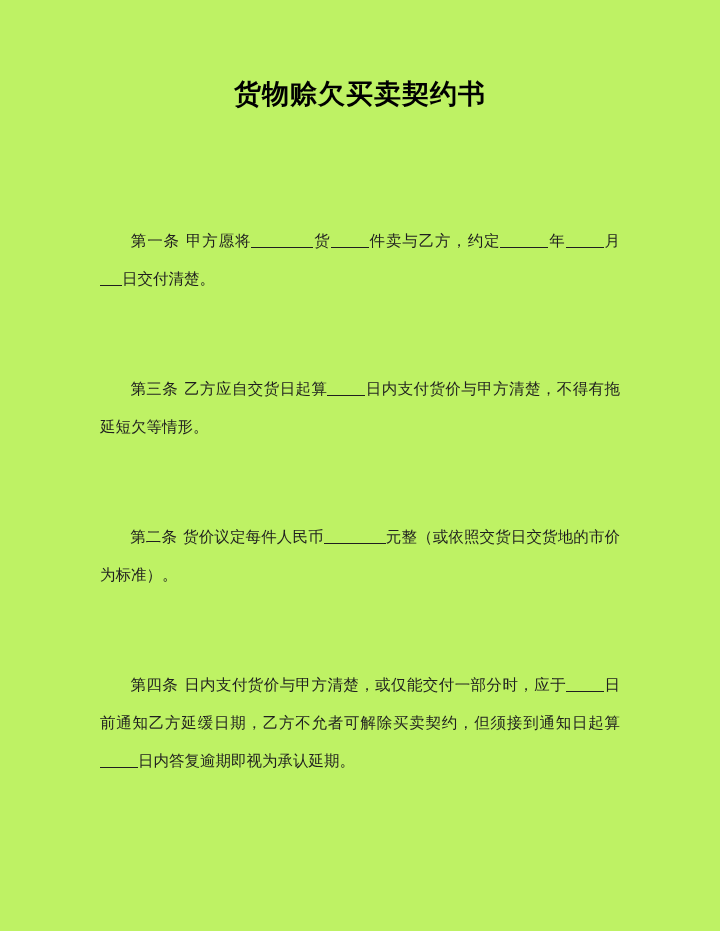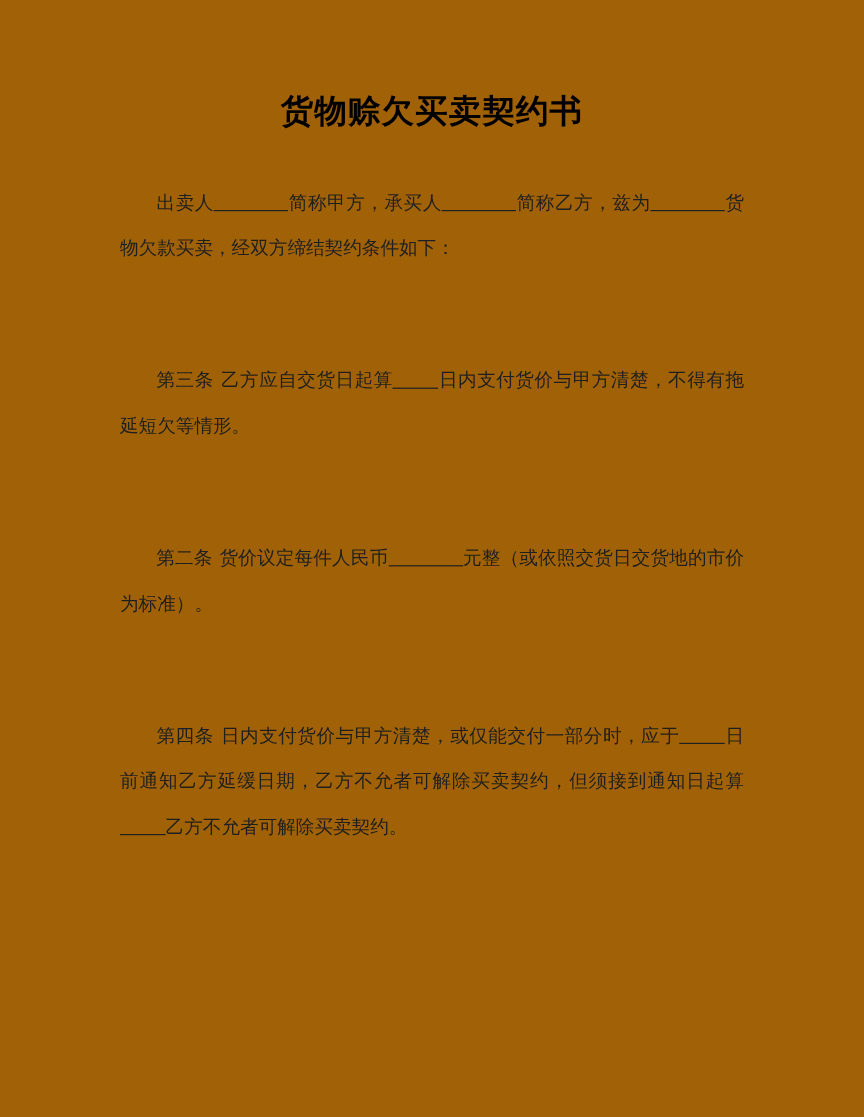--- a/index.html
+++ b/index.html
@@ -8,21 +8,21 @@
     background: #ffffff;
   }
   body {
     font-family: "DejaVu Sans", "Liberation Sans", sans-serif;
     color: #1a1a1a;
   }
   .page {
     position: relative;
     width: 720px;
     height: 931px;
-    background: #a16207;
+    background: #bef264;
     overflow: hidden;
     box-sizing: border-box;
   }
   .doc-body {
     position: absolute;
     left: 100px;
     top: 0;
     width: 520px;
   }
   .doc-title {
@@ -69,35 +69,35 @@
 </style>
 </head>
 <body>
 
 <div class="page">
 
   <div class="doc-title">货物赊欠买卖契约书</div>
 
   <div class="doc-body" style="top:150px;">
 
-    <p class="para">
-      <span class="indent"></span><span>出卖人</span><span class="blank b-lg"></span><span>简称甲方，承买人</span><span class="blank b-lg"></span><span>简称乙方，兹为</span><span class="blank b-lg"></span><span>货物欠款买卖，经双方缔结契约条件如下：</span>
+
+    <p class="para" style="margin-top:72px;">
+      <span class="indent"></span><span class="art-label">第一条</span><span>甲方愿将</span><span class="blank b-lg"></span><span>货</span><span class="blank b-sm"></span><span>件卖与乙方，约定</span><span class="blank b-md"></span><span>年</span><span class="blank b-sm"></span><span>月</span><span class="blank b-xs"></span><span>日交付清楚。</span>
     </p>
-
 
     <p class="para" style="margin-top:72px;">
       <span class="indent"></span><span class="art-label">第三条</span><span>乙方应自交货日起算</span><span class="blank b-sm"></span><span>日内支付货价与甲方清楚，不得有拖延短欠等情形。</span>
     </p>
 
     <p class="para" style="margin-top:72px;">
       <span class="indent"></span><span class="art-label">第二条</span><span>货价议定每件人民币</span><span class="blank b-lg"></span><span>元整（或依照交货日交货地的市价为标准）。</span>
     </p>
 
     <p class="para" style="margin-top:72px;">
-      <span class="indent"></span><span class="art-label">第四条</span><span>日内支付货价与甲方清楚，或仅能交付一部分时，应于</span><span class="blank b-sm"></span><span>日前通知乙方延缓日期，乙方不允者可解除买卖契约，但须接到通知日起算</span><span class="blank b-sm"></span><span>乙方不允者可解除买卖契约。</span>
+      <span class="indent"></span><span class="art-label">第四条</span><span>日内支付货价与甲方清楚，或仅能交付一部分时，应于</span><span class="blank b-sm"></span><span>日前通知乙方延缓日期，乙方不允者可解除买卖契约，但须接到通知日起算</span><span class="blank b-sm"></span><span>日内答复逾期即视为承认延期。</span>
     </p>
 
     <p class="para" style="margin-top:72px;">
       <span class="indent"></span>
     </p>
 
   </div>
 </div>
 
 </body></html>

